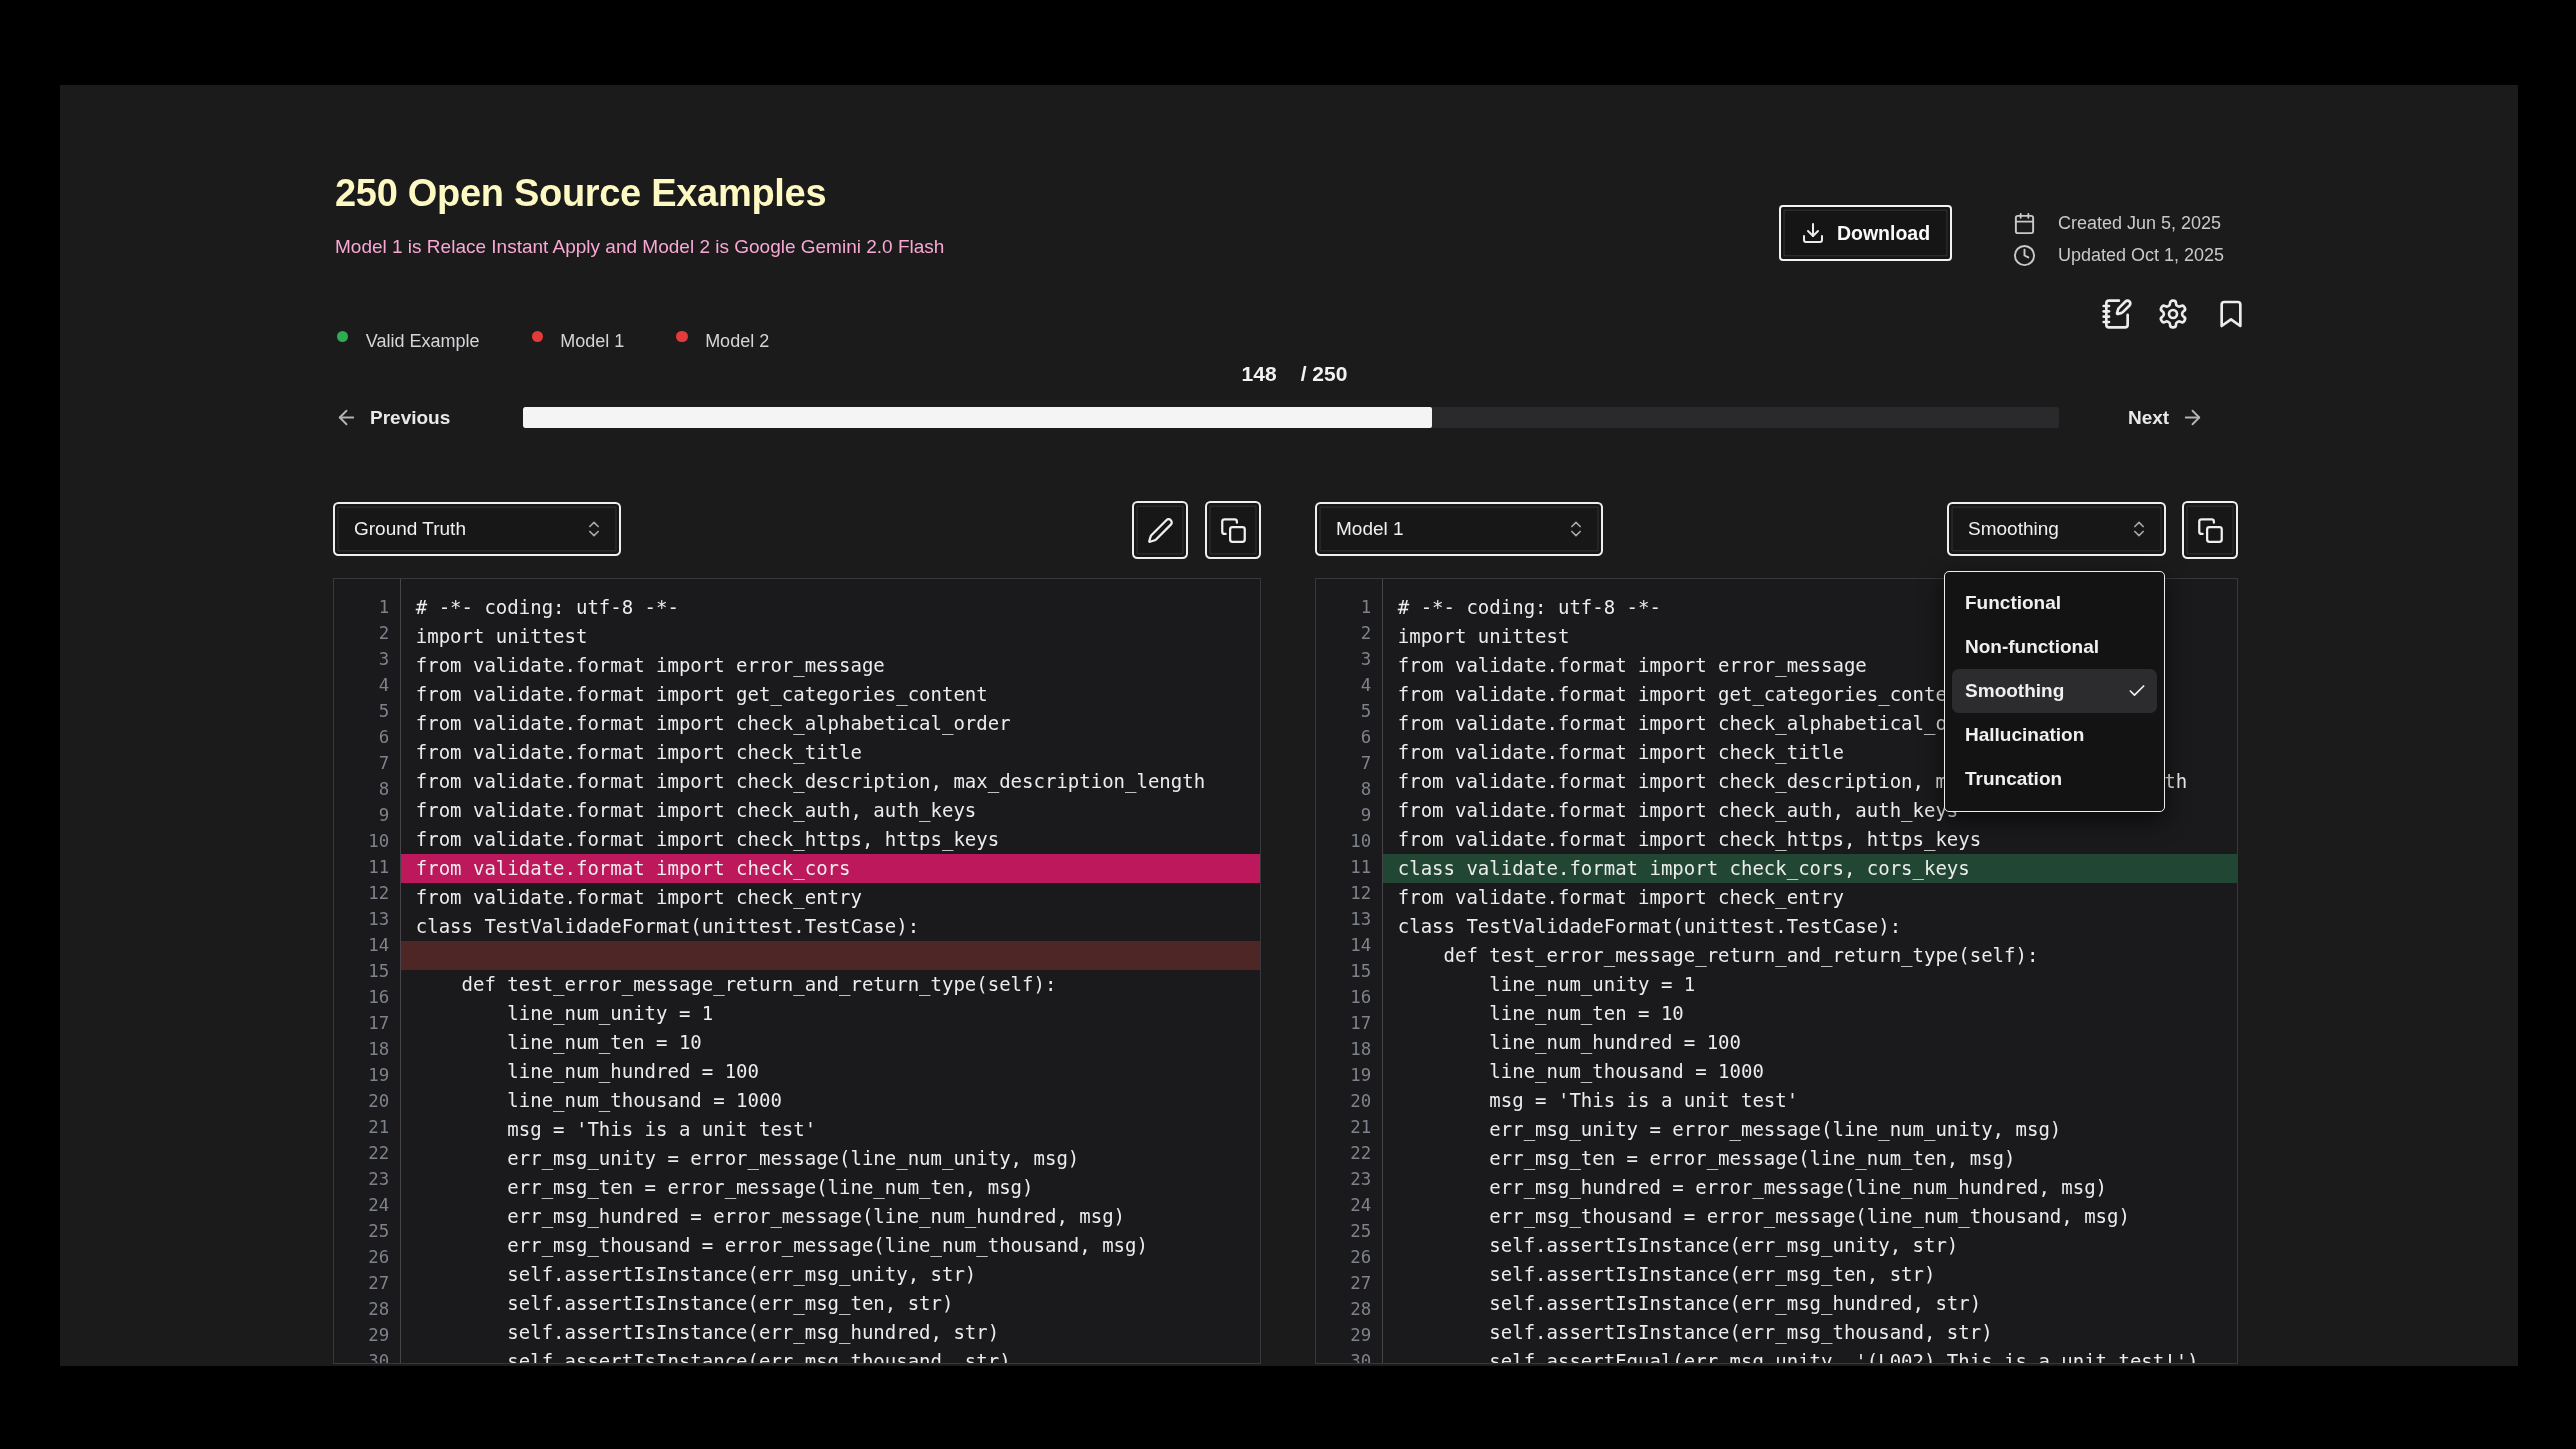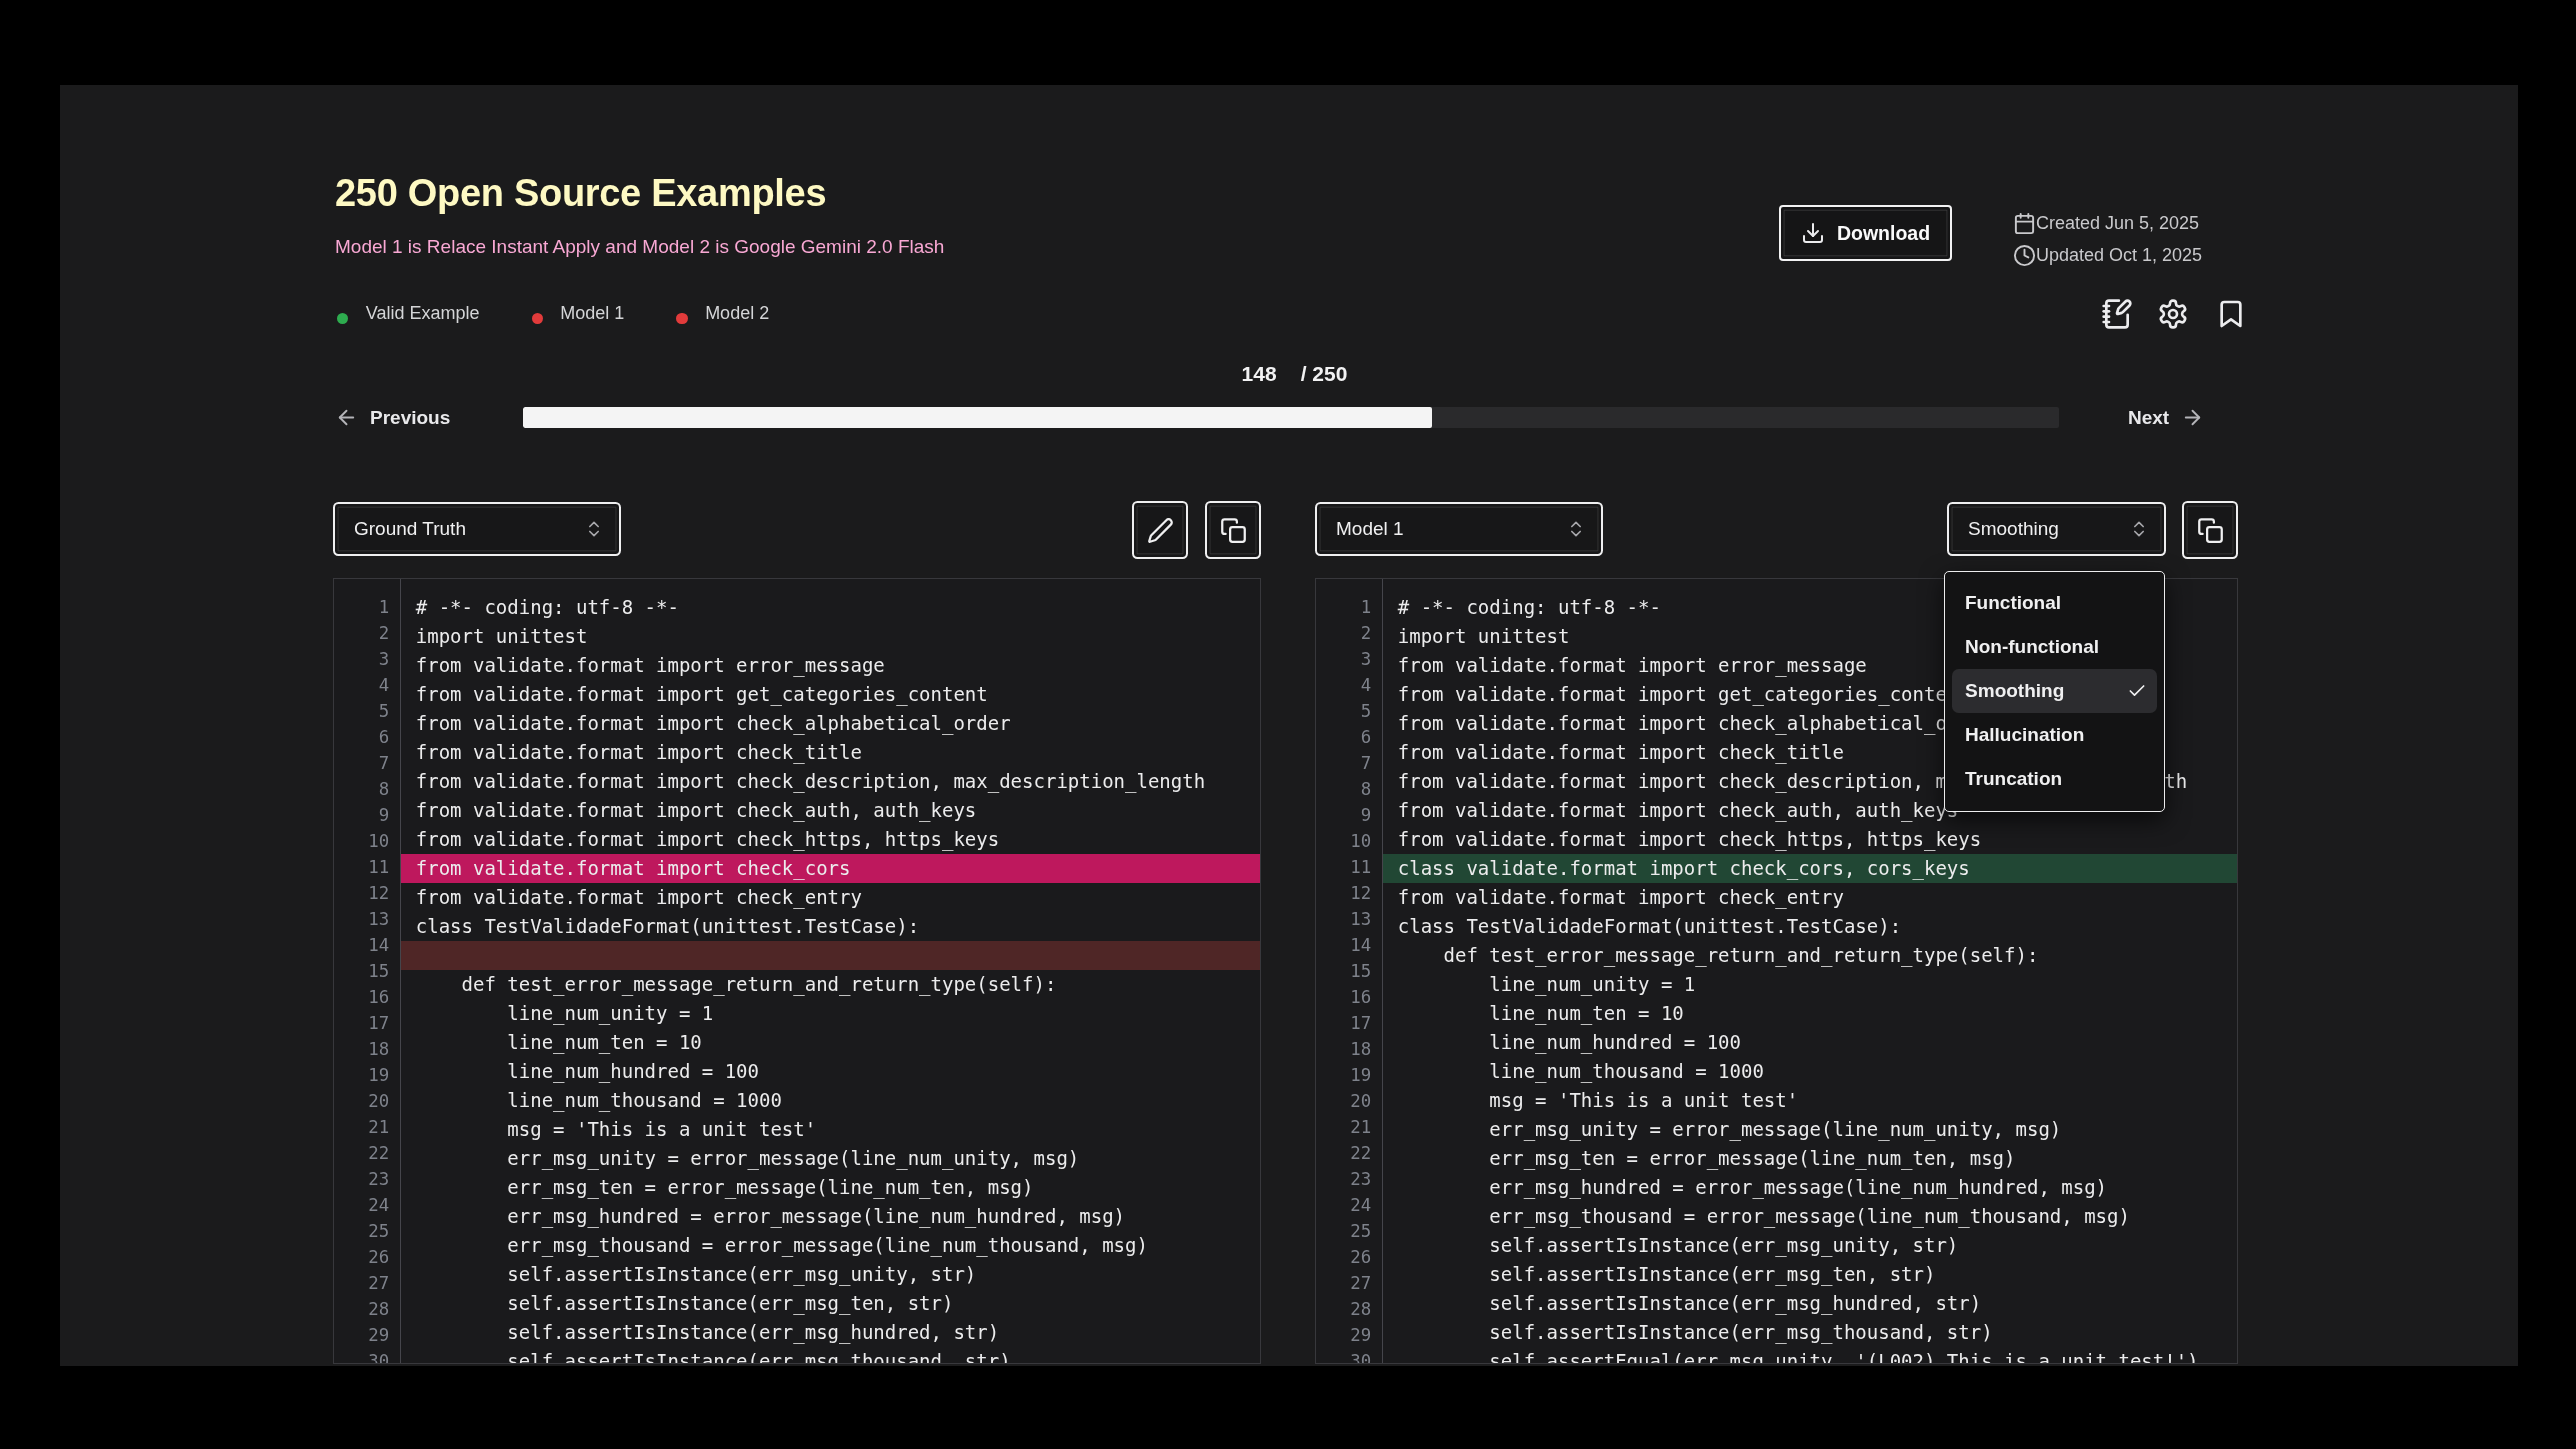--- a/index.html
+++ b/index.html
@@ -9,30 +9,30 @@
     font-family:"Liberation Sans", sans-serif;
   }
   .canvas { position:absolute; left:60px; top:85px; width:2458px; height:1281px; background:#1b1b1c; }
 
   .abs { position:absolute; }
 
   .page-title { left:335px; top:172px; font-size:38px; font-weight:700; color:#fef9c3; letter-spacing:-0.3px; }
   .page-subtitle { left:335px; top:236px; font-size:19px; color:#f9a8d4; }
 
   .legend { left:337px; top:303px; display:flex; gap:52px; align-items:center; }
-  .legend-item { display:flex; align-items:flex-end; gap:17.4px; }
+  .legend-item { display:flex; align-items:flex-start; gap:17.4px;margin-top:28px; }
   .legend-dot { width:11.4px; height:11.4px; border-radius:50%; }
   .legend-label { font-size:18px; color:#d4d5d7; font-weight:500; }
 
   .download-btn { left:1779px; top:205px; width:173px; height:56px; border:2px solid #f2f2f3;
     border-radius:4px; background:#151516; display:flex; align-items:center; justify-content:center;
     gap:12px; color:#fafafa; font-size:19.5px; font-weight:600; cursor:pointer;
     box-shadow: inset 0 0 0 2.7px #151516, inset 0 0 0 3.4px rgba(255,255,255,0.18); }
 
-  .meta-row { display:flex; align-items:center; gap:0; color:#c9c9cc; font-size:18px; }
+  .meta-row { display:flex; align-items:center; gap:22px; color:#c9c9cc; font-size:18px; }
   .meta-created { left:2013px; top:212px; }
   .meta-updated { left:2013px; top:244px; }
 
   .hdr-icon { width:32px; height:32px; color:#ececee; }
   .hdr-icon svg { width:100%; height:100%; }
   .icon-notebook { left:2101px; top:298px; }
   .icon-gear { left:2157px; top:298px; }
   .icon-bookmark { left:2215px; top:298px; }
 
   .counter { left:1140px; top:362px; width:309px; text-align:center; font-size:21px; color:#f2f2f3;

